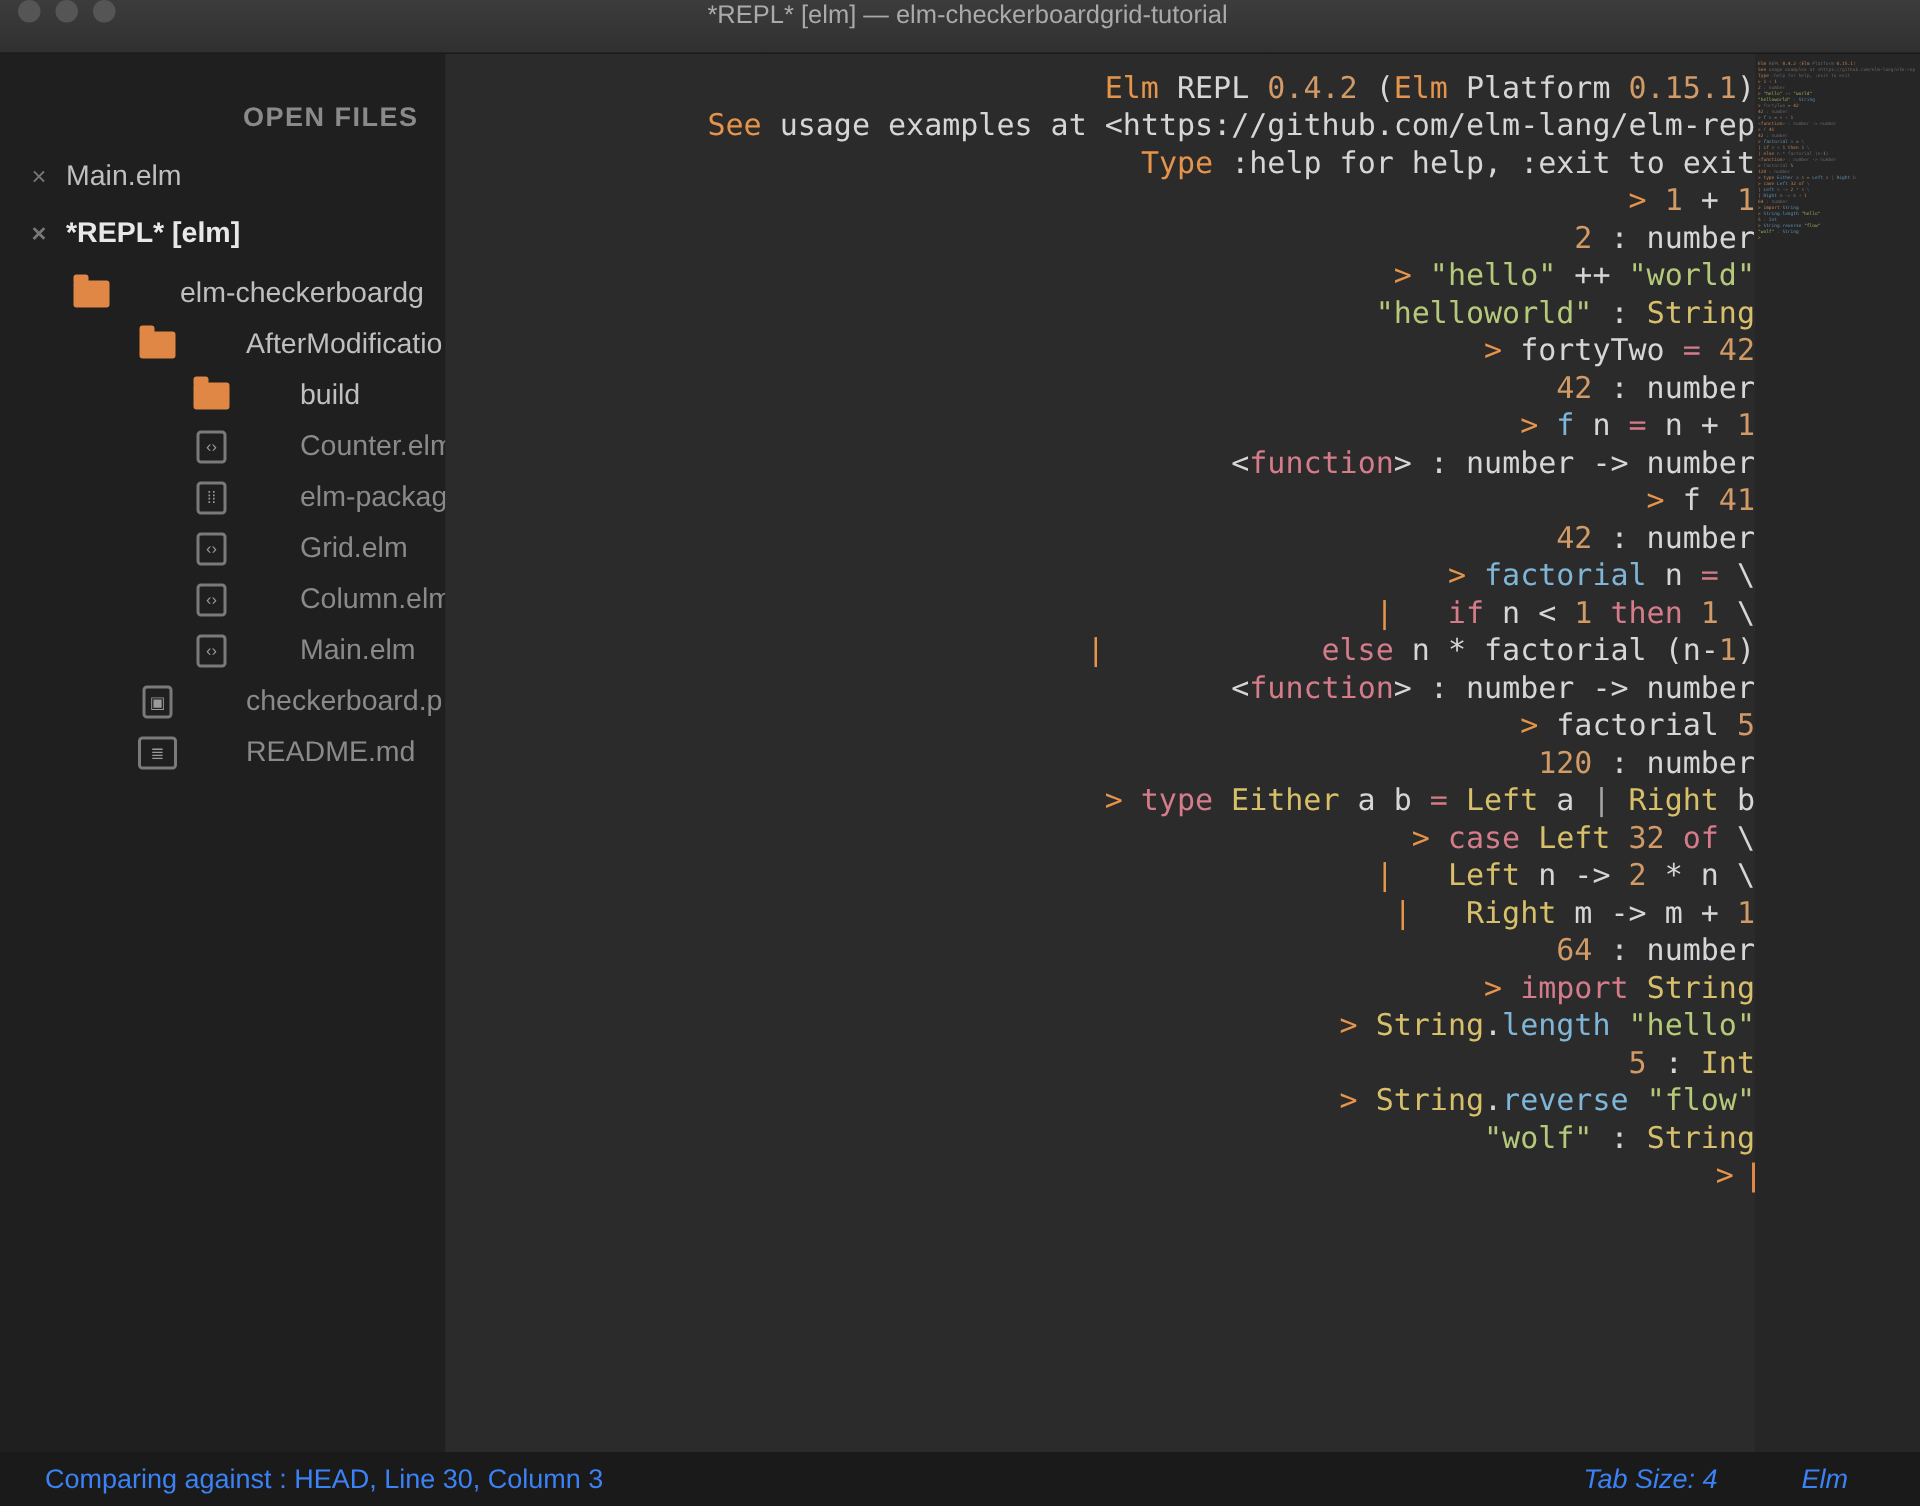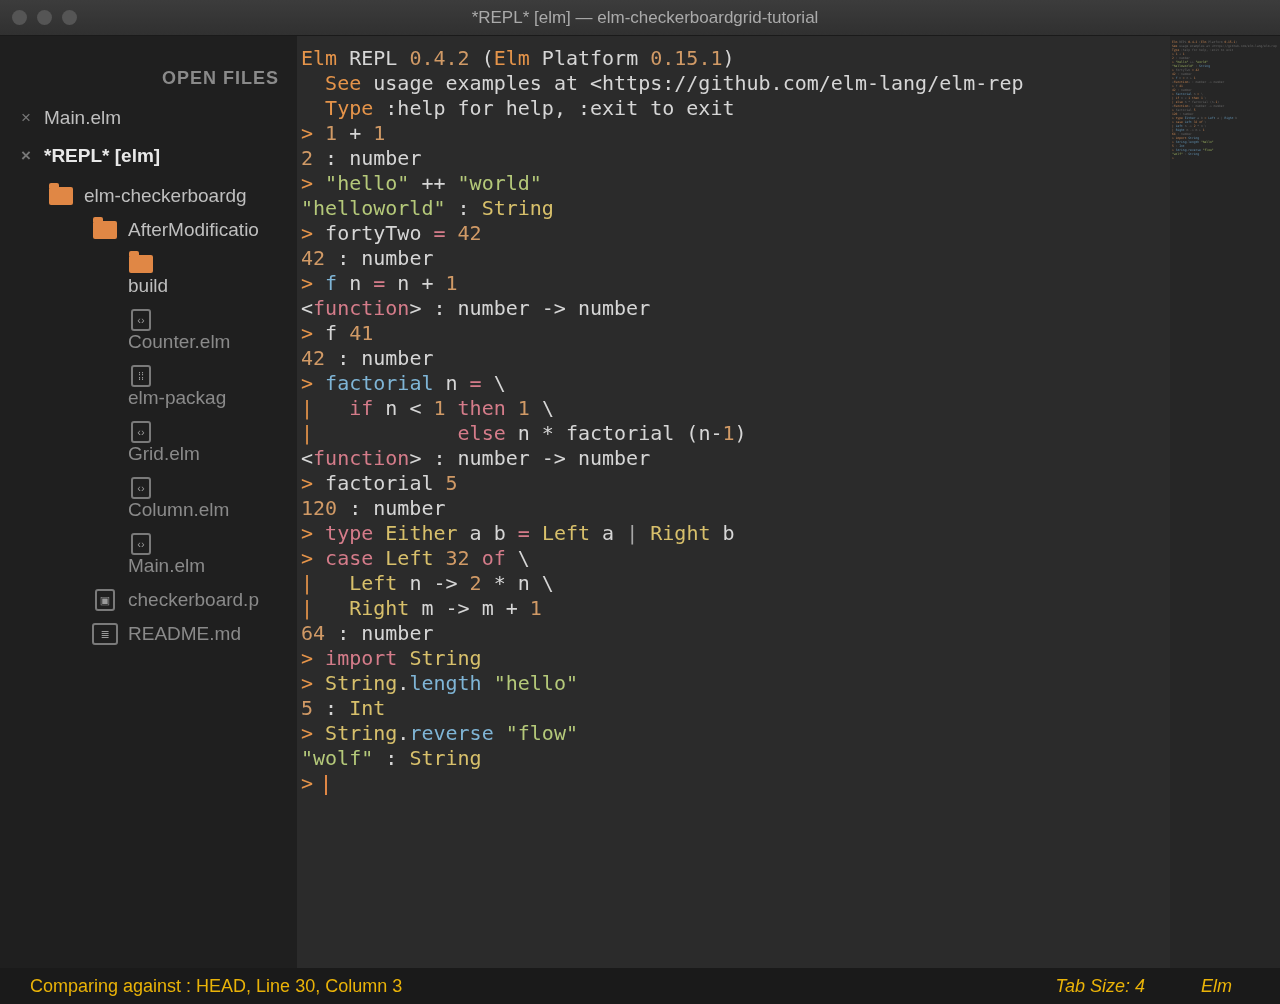--- a/index.html
+++ b/index.html
@@ -9,21 +9,21 @@
   width: 1280px;
   height: 1004px;
   overflow: hidden;
   display: flex;
   flex-direction: column;
 }
 .titlebar {
   height: 36px;
   background: linear-gradient(#3c3c3c, #303030);
   display: flex;
-  align-items: center;
+  align-items: flex-start;
   padding: 0 12px;
   border-bottom: 1px solid #1a1a1a;
 }
 .traffic-lights { display: flex; gap: 10px; }
 .tl { width: 15px; height: 15px; border-radius: 50%; background: #555; }
 .title-text {
   flex: 1;
   text-align: center;
   color: #aaa;
   font-size: 17px;
@@ -59,26 +59,28 @@
 .close-x {
   width: 24px;
   color: #777;
   font-size: 17px;
   text-align: center;
   margin-right: 6px;
 }
 .tree { padding-top: 4px; }
 .tree-item {
   display: flex;
+  align-items: center;
   padding: 6px 0 6px 0;
   color: #bfbfbf;
   font-size: 19px;
   cursor: pointer;
   white-space: nowrap;
   overflow: hidden;
+  gap: 36px;
 }
 .tree-item .icon {
   width: 26px;
   height: 22px;
   margin-right: 10px;
   flex-shrink: 0;
   display: flex;
   align-items: center;
   justify-content: center;
 }
@@ -102,36 +104,36 @@
   border-radius: 3px;
   position: relative;
   display: flex;
   align-items: center;
   justify-content: center;
   font-size: 11px;
   color: #9a9a9a;
 }
 .indent-1 { padding-left: 48px; }
 .indent-2 { padding-left: 92px; }
-.indent-3 { padding-left: 128px; flex-direction: column; }
+.indent-3 { padding-left: 128px; }
 .tree-item.dim { color: #8a8a8a; }
 
 .editor {
   flex: 1;
   background: #2b2b2b;
   font-family: "Menlo", "Consolas", monospace;
   font-size: 20px;
   line-height: 25px;
   color: #d6d6d6;
   padding: 10px 0 0 0;
   white-space: pre;
   overflow: hidden;
   position: relative;
 }
-.line { padding-left: 4px; }
+.line { padding-left: 4px; text-align: right; }
 .c-orange { color: #e5944a; }
 .c-num { color: #d19a66; }
 .c-str { color: #b5c97a; }
 .c-blue { color: #7fb5d6; }
 .c-key { color: #d57c8a; }
 .c-type { color: #d8c06b; }
 .c-pipe { color: #a6a6a6; }
 .c-txt { color: #d6d6d6; }
 .cursor {
   display: inline-block;
@@ -152,21 +154,21 @@
   overflow: hidden;
 }
 .minimap .mm-line { white-space: nowrap; }
 .minimap .mm-o { color: #c08050; }
 .minimap .mm-g { color: #9ab060; }
 .minimap .mm-b { color: #6090b0; }
 
 .statusbar {
   height: 36px;
   background: #1a1a1a;
-  color: #eab308;
+  color: #3b82f6;
   display: flex;
   align-items: center;
   font-size: 18px;
   padding: 0 20px;
 }
 .statusbar .left { flex: 1; padding-left: 10px; }
 .statusbar .seg { padding: 0 28px; cursor: pointer; font-style: italic; }
 </style>
 </head>
 <body>

